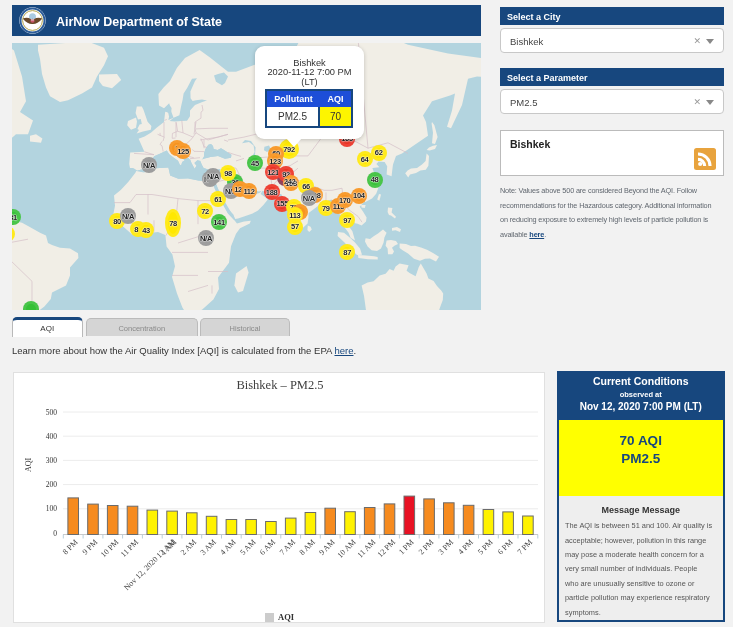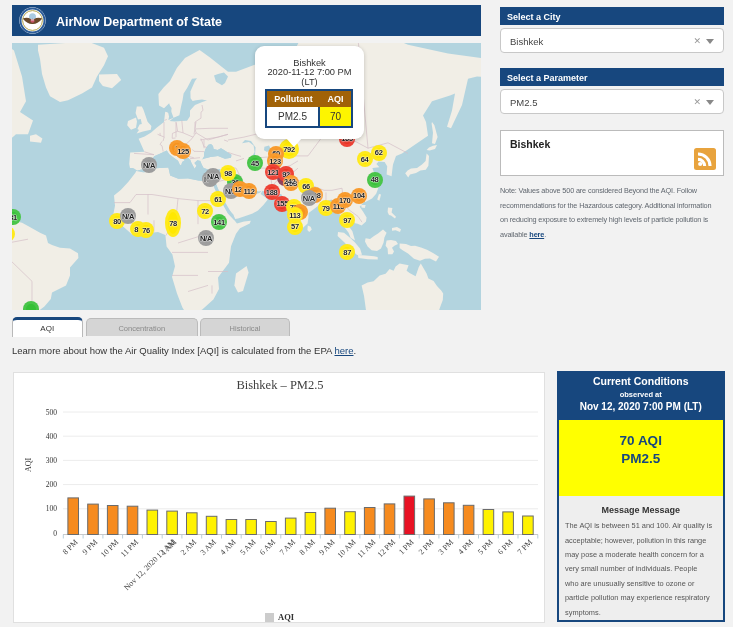--- a/index.html
+++ b/index.html
@@ -168,21 +168,21 @@
 <div class="mk" style="left:97.0px;top:170.0px;width:16px;height:16px;background:#ffe800;border:3px solid rgba(255,235,50,.55);">
       <span>80</span>
     </div>
 <div class="mk" style="left:108.0px;top:165.0px;width:16px;height:16px;background:#999999;border:3px solid rgba(160,160,160,.55);">
       <span>N/A</span>
     </div>
 <div class="mk" style="left:118.0px;top:178.0px;width:16px;height:16px;background:#ffe800;border:3px solid rgba(255,235,50,.55);">
       <span>86</span>
     </div>
 <div class="mk" style="left:126.0px;top:179.0px;width:16px;height:16px;background:#ffe800;border:3px solid rgba(255,235,50,.55);">
-      <span>76</span>
+      <span>43</span>
     </div>
 <div class="mk" style="left:153.0px;top:166.0px;width:16px;height:28px;background:#ffe800;border:3px solid rgba(255,235,50,.55);">
       <span>78</span>
     </div>
 <div class="mk" style="left:185.0px;top:160.0px;width:16px;height:16px;background:#ffe800;border:3px solid rgba(255,235,50,.55);">
       <span>72</span>
     </div>
 <div class="mk" style="left:198.0px;top:148.0px;width:16px;height:16px;background:#ffe800;border:3px solid rgba(255,235,50,.55);">
       <span>61</span>
     </div>
@@ -305,21 +305,21 @@
     </div>
 <div class="mk" style="left:358.7px;top:101.8px;width:16px;height:16px;background:#ffe800;border:3px solid rgba(255,235,50,.55);">
       <span>62</span>
     </div>
 <div class="abs" style="left:272px;top:135px;font-size:7px;font-weight:bold;color:#222;text-shadow:0 0 2px #fff,0 0 2px #fff;">242</div>
 
 <div class="abs" style="left:243px;top:3px;width:109px;height:93px;background:#fff;border-radius:9px;box-shadow:0 1px 4px rgba(0,0,0,.2);"></div>
 <div class="abs" style="left:274px;top:95px;width:0;height:0;border-left:8px solid transparent;border-right:8px solid transparent;border-top:9px solid #fff;"></div>
 <div class="abs" style="left:243px;top:16px;width:109px;text-align:center;font-size:9.3px;color:#333;line-height:9.3px;">Bishkek<br>2020-11-12 7:00 PM<br>(LT)</div>
 <div class="abs" style="left:253px;top:46px;width:88px;border:2px solid #17477e;font-size:9px;">
-  <div style="display:flex;background:#a16207;color:#fff;font-weight:bold;">
+  <div style="display:flex;background:#1d4ed8;color:#fff;font-weight:bold;">
     <div style="width:53px;text-align:center;padding:3px 0;">Pollutant</div>
         <div style="flex:1;text-align:center;padding:3px 0;">AQI</div>
   </div>
   <div style="display:flex;background:#fff;color:#333;">
     <div style="width:53px;text-align:center;padding:4px 0;border-right:2px solid #17477e;font-size:10px;">PM2.5</div>
         <div style="flex:1;text-align:center;padding:4px 0;background:#fdf500;font-size:10px;">70</div>
   </div>
 </div>
 </div>
 

